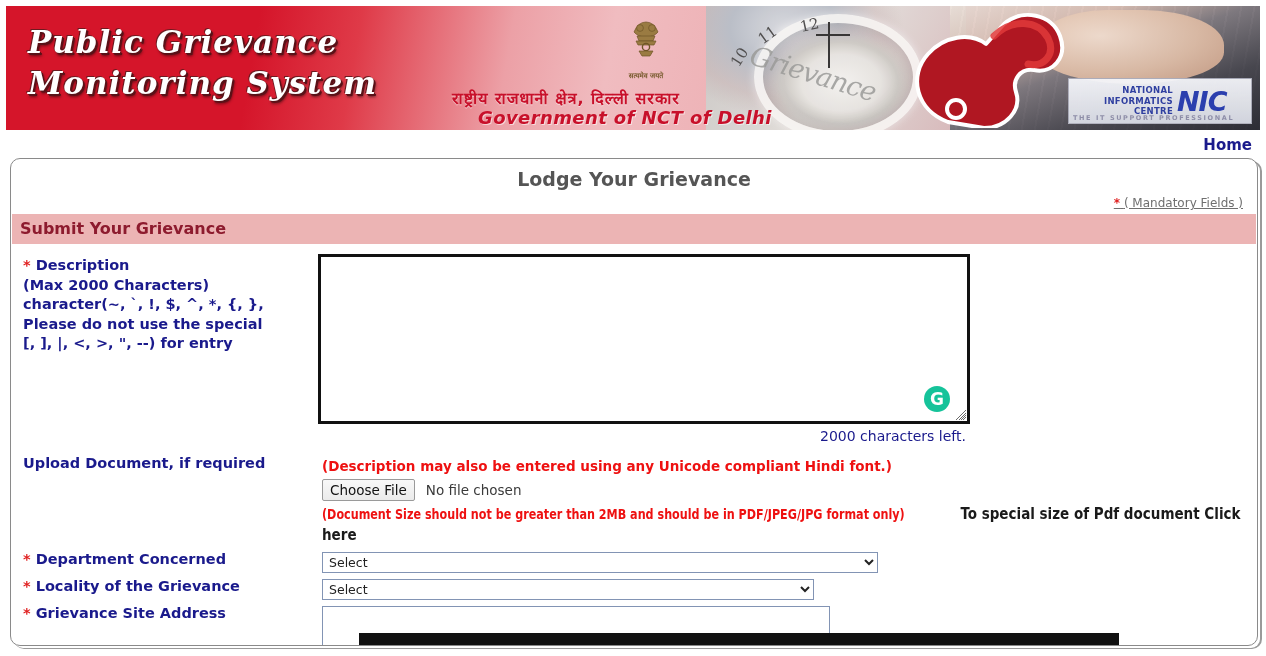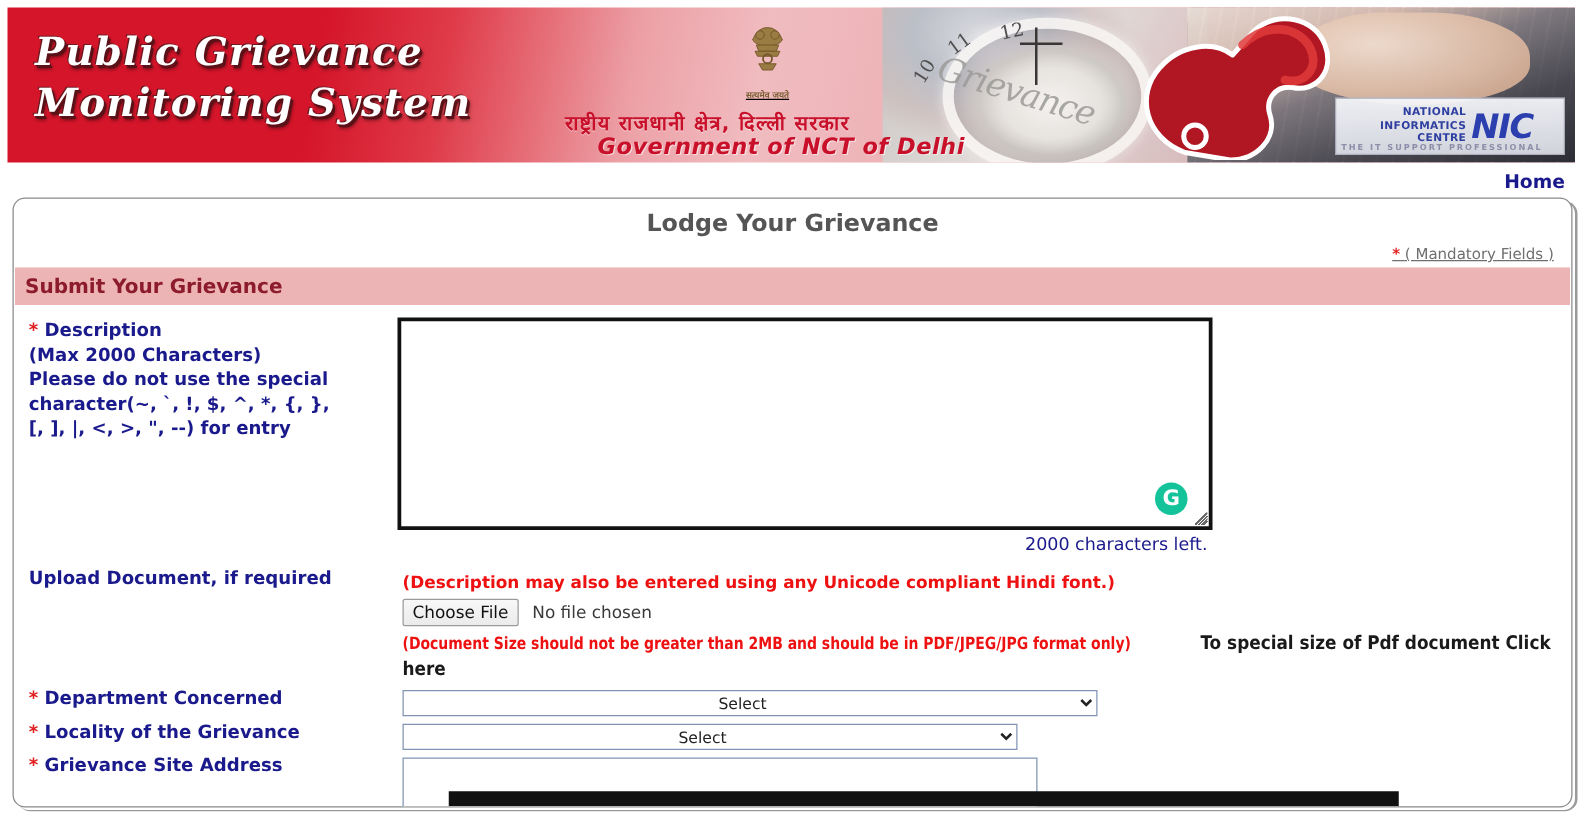--- a/index.html
+++ b/index.html
@@ -116,26 +116,25 @@
   .banner-phone {
     position: absolute;
     left: 880px;
     top: 4px;
     width: 190px;
     height: 118px;
     z-index: 5;
   }
   .banner-emblem {
     position: absolute;
-    left: 584px;
+    left: 616px;
     top: 10px;
     width: 48px;
     text-align: center;
     z-index: 6;
-    text-decoration: underline;
   }
   .emblem-satyamev {
     font-size: 7px;
     color: #7a5c30;
     font-weight: bold;
     margin-top: 1px;
     letter-spacing: 0;
   }
   .banner-gov {
     position: absolute;
@@ -376,21 +375,20 @@
 
   select.sel {
     font-family: "DejaVu Sans", "Liberation Sans", sans-serif;
     font-size: 12.5px;
     color: #222;
     background: #ffffff;
     border: 1px solid #8294b4;
     padding: 1px 2px;
     box-sizing: border-box;
     height: 21px;
-    text-align: center;
   }
   .sel-dept { width: 556px; margin: 4px 0 0 4px; }
   .sel-loc  { width: 492px; margin: 4px 0 0 4px; }
 
   .addr-textarea {
     width: 508px;
     height: 60px;
     box-sizing: border-box;
     border: 1px solid #8294b4;
     font-family: "DejaVu Sans", "Liberation Sans", sans-serif;
@@ -485,22 +483,22 @@
 
   <div class="form">
 
     <div class="row row-desc">
       <div class="lbl">
         <div>
           <span class="star">*</span>
           <span>Description</span>
         </div>
         <div>(Max 2000 Characters)</div>
+        <div>character(~, `, !, $, ^, *, {, },</div>
         <div>Please do not use the special</div>
-        <div>character(~, `, !, $, ^, *, {, },</div>
         <div>[, ], |, &lt;, &gt;, ", --) for entry</div>
       </div>
       <div class="fld">
         <div class="ta-wrap">
           <textarea class="desc-textarea" style=""></textarea>
           <div class="grammarly">G</div>
           <div class="resize-grip"></div>
         </div>
         <div class="chars-left">2000 characters left.</div>
       </div>

